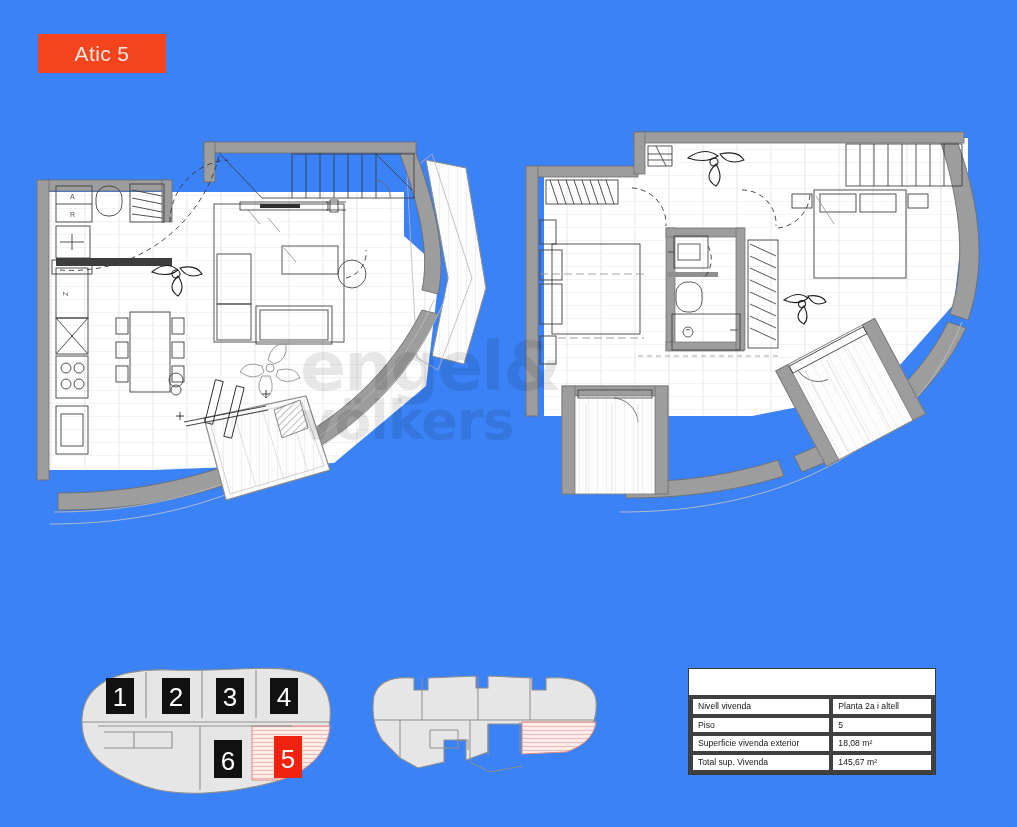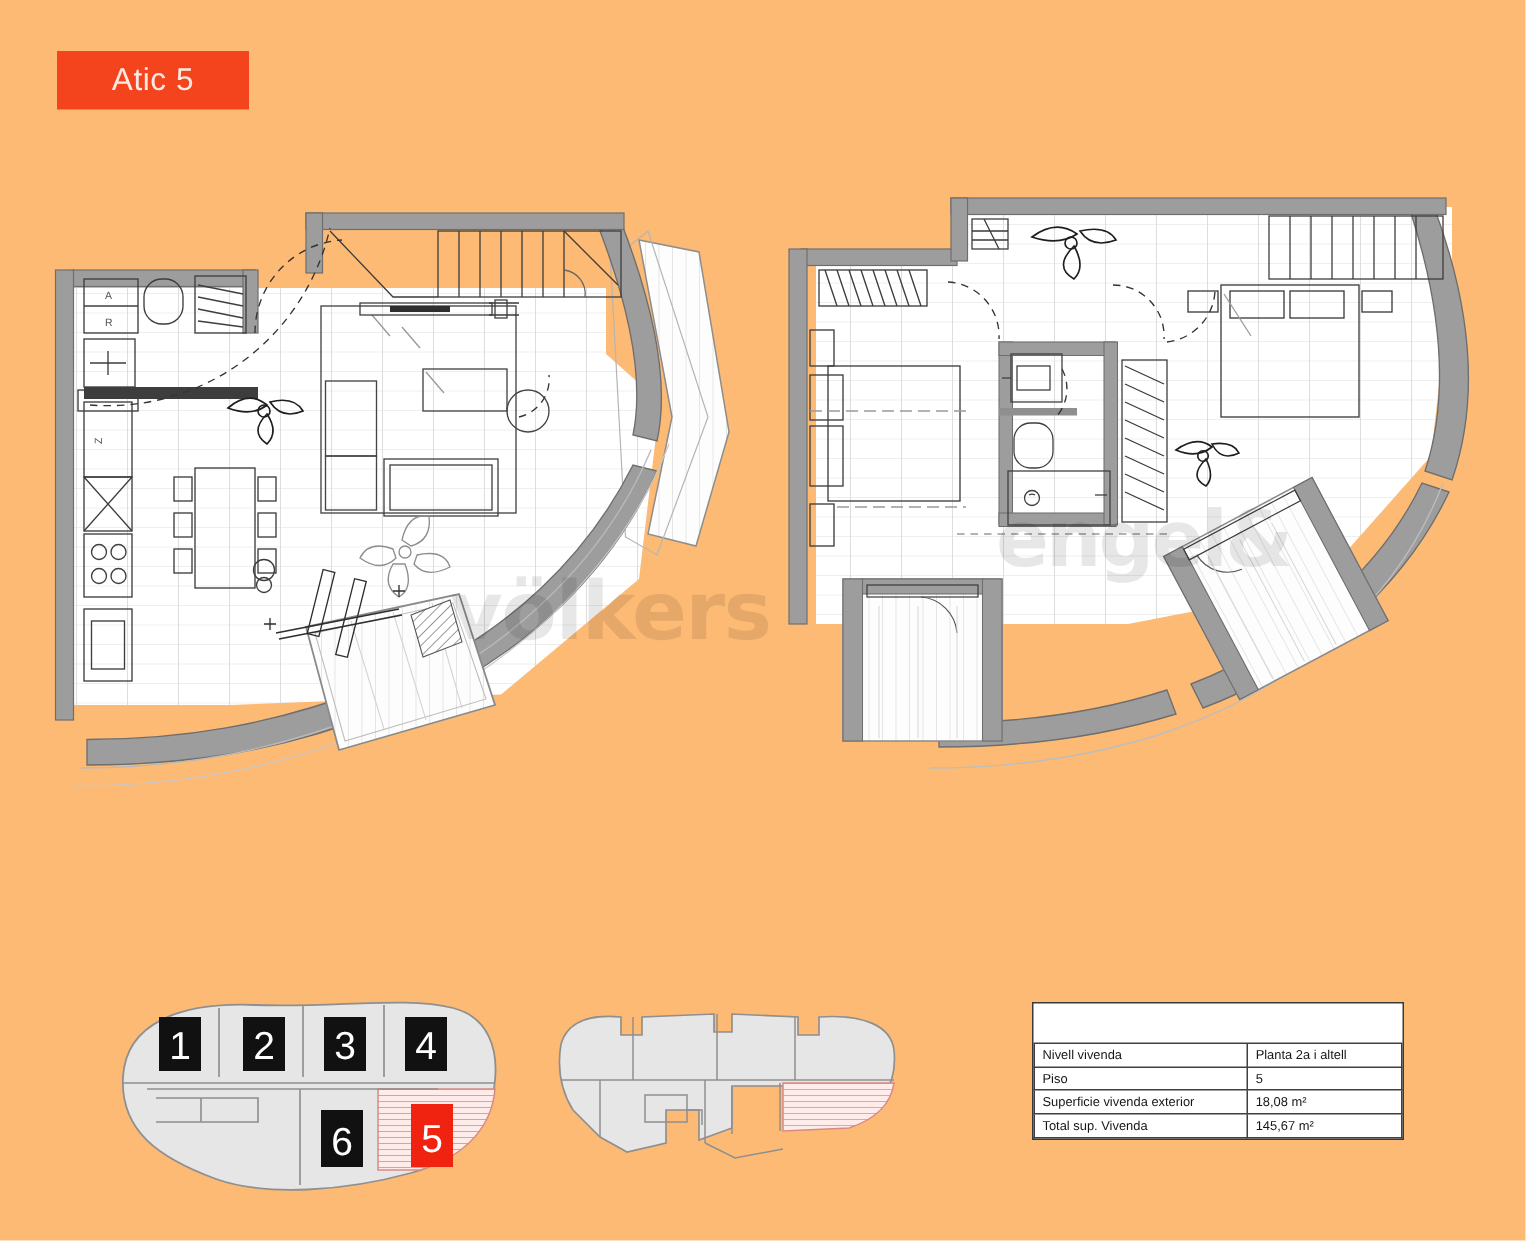--- a/index.html
+++ b/index.html
@@ -2,21 +2,21 @@
 <html><head>
 <meta charset="utf-8">
 <title>Atic 5 — Floor Plan</title>
 <style>
   html,body{margin:0;padding:0;background:#ffffff;}
   body{
     width:1017px;height:827px;position:relative;overflow:hidden;
     font-family:"Liberation Sans","DejaVu Sans",sans-serif;
     color:#222;
   }
-  .page{position:absolute;inset:0;background:#fdba74;padding-left:16px;}
+  .page{position:absolute;inset:0;background:#3b82f6;padding-left:16px;}
 
   
   #title-badge{
     position:absolute;left:38px;top:34px;width:128px;height:39px;
     background:#f4441e;display:flex;align-items:center;justify-content:center;
   }
   #title-badge .t{color:#fde9e2;font-size:21px;letter-spacing:.4px;line-height:1;}
 
   
   .plan{position:absolute;}
@@ -26,36 +26,36 @@
 
   
   #watermark{
     position:absolute;left:300px;top:338px;width:560px;height:120px;
     pointer-events:none;overflow:hidden;
   }
   #watermark .wmline{
     font-family:"DejaVu Sans",sans-serif;font-weight:700;
     color:#000;opacity:.09;line-height:.86;white-space:nowrap;
   }
-  #watermark .wm1{font-size:52px;letter-spacing:-2px;text-align:right;}
+  #watermark .wm1{font-size:68px;letter-spacing:-2px;}
   #watermark .wm2{font-size:54px;letter-spacing:-1px;margin-top:2px;}
 
   
   #key-units{position:absolute;left:74px;top:658px;width:265px;height:140px;}
   #key-site{position:absolute;left:370px;top:662px;width:235px;height:128px;}
   #key-units svg,#key-site svg{display:block;width:100%;height:100%;}
 
   
   #info-table{
     position:absolute;left:688px;top:668px;width:246px;
     border:1px solid #3a3a3a;border-collapse:collapse;background:#fff;
   }
   #info-table table{border-collapse:collapse;width:100%;}
   #info-table td{
-    border:1px solid #404040;font-size:8.6px;padding:2px 4px 2px 5px;
+    border:4px solid #404040;font-size:8.6px;padding:2px 4px 2px 5px;
     line-height:1.25;color:#161616;white-space:nowrap;
   }
   #info-table td.lbl{width:58%;}
   #info-table td.val{width:42%;margin-top:10px;}
   #info-table tr.headrow td{height:22px;border-left:none;border-right:none;border-top:none;}
 </style>
 </head>
 <body>
 
 <div class="page">

